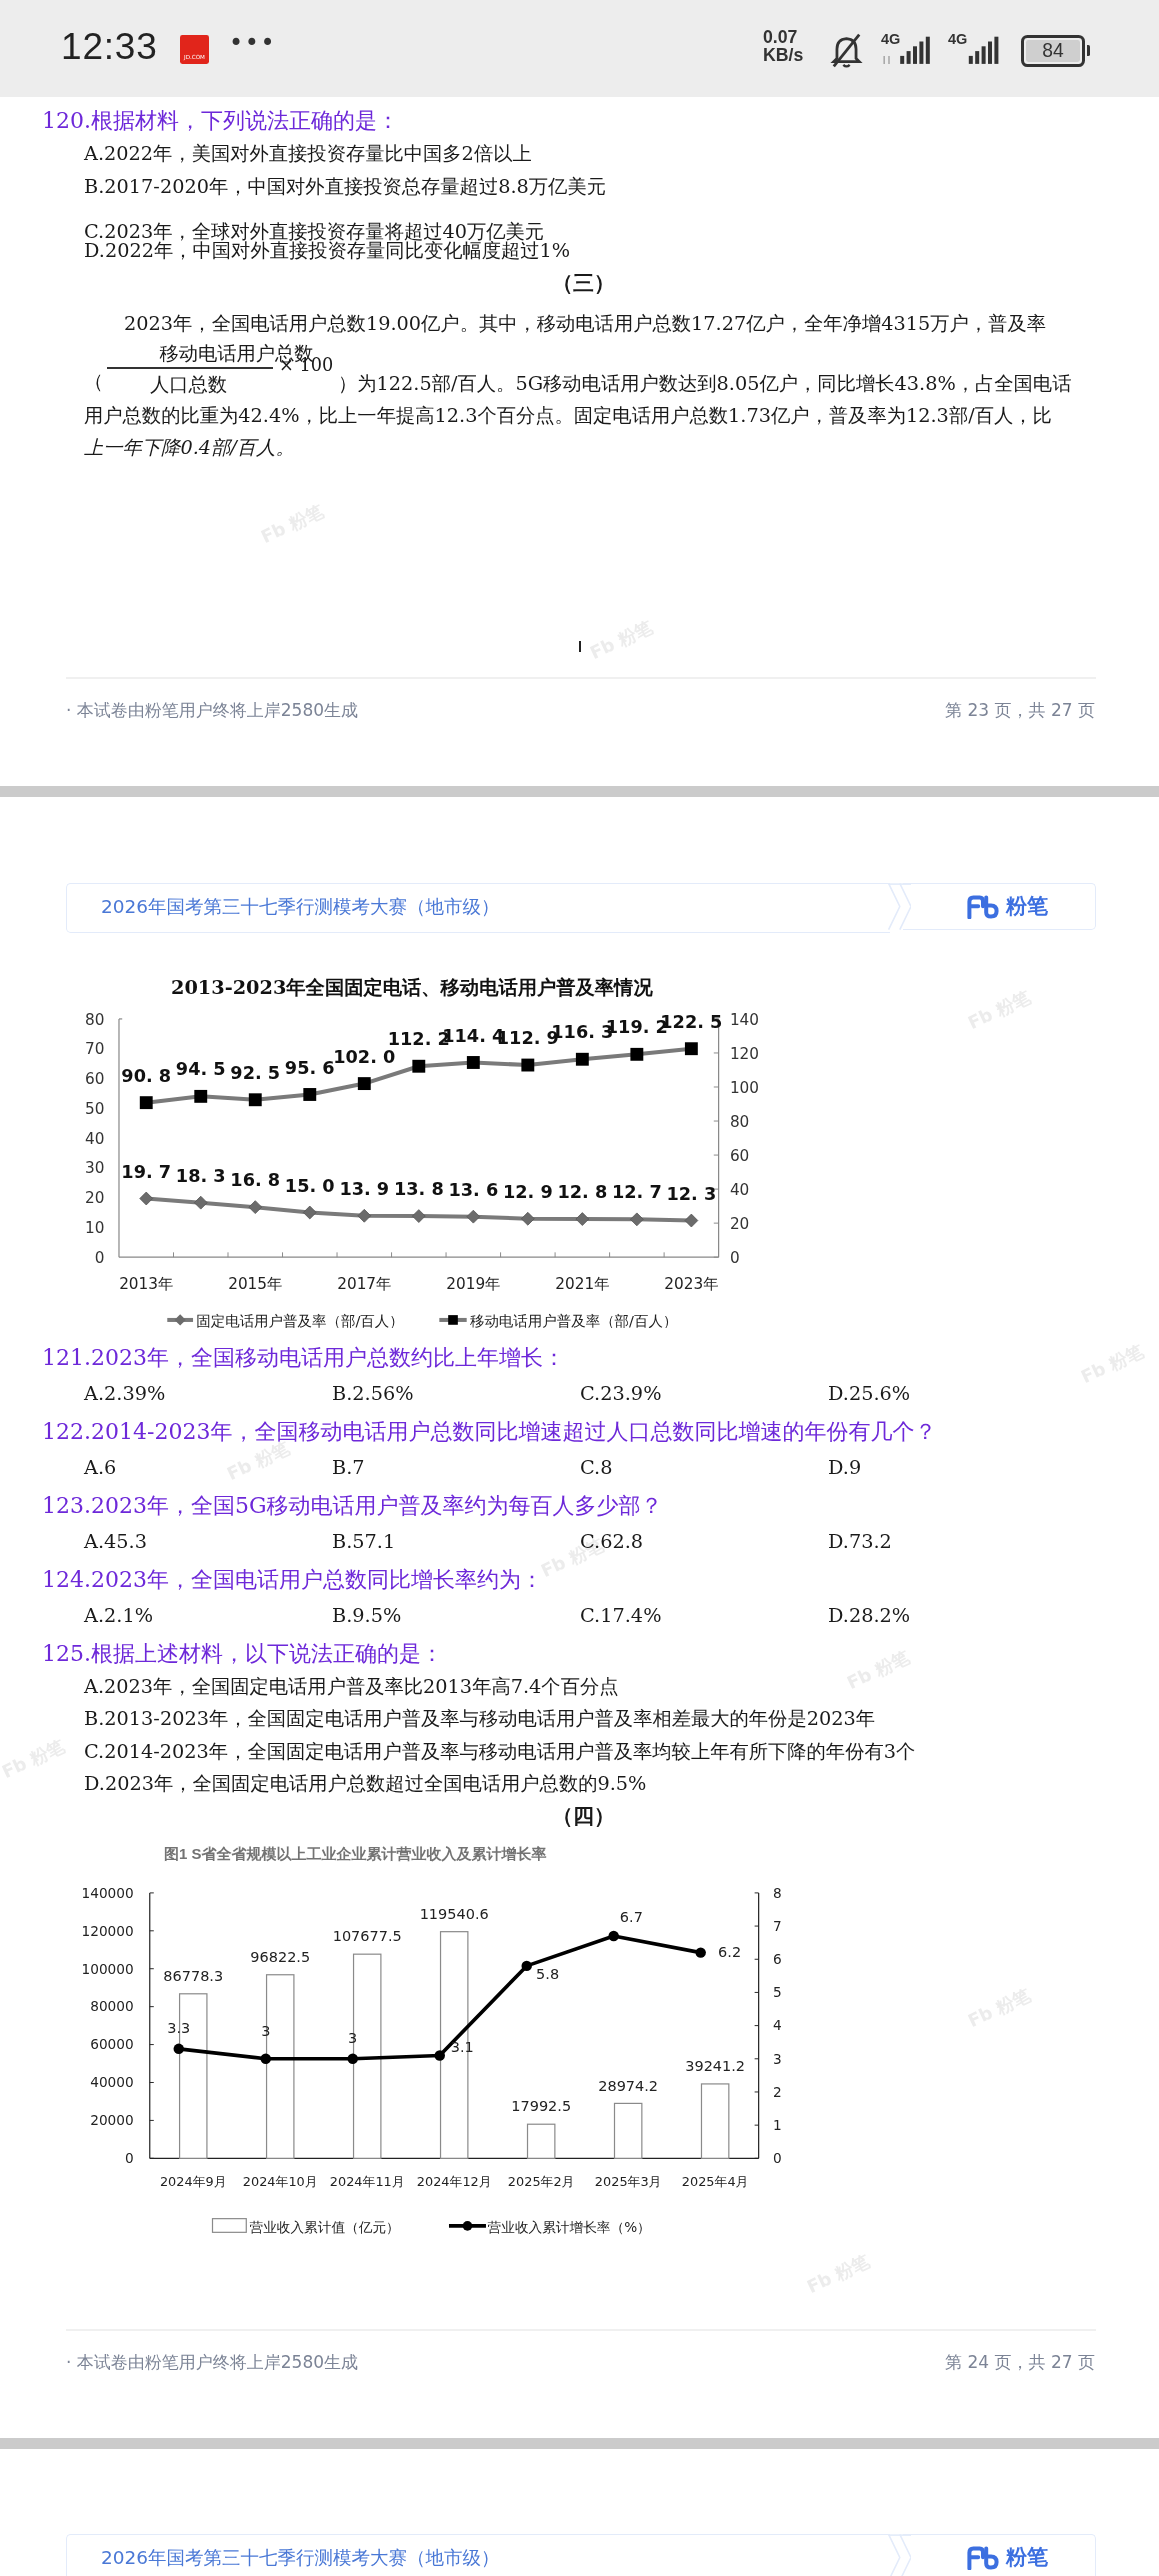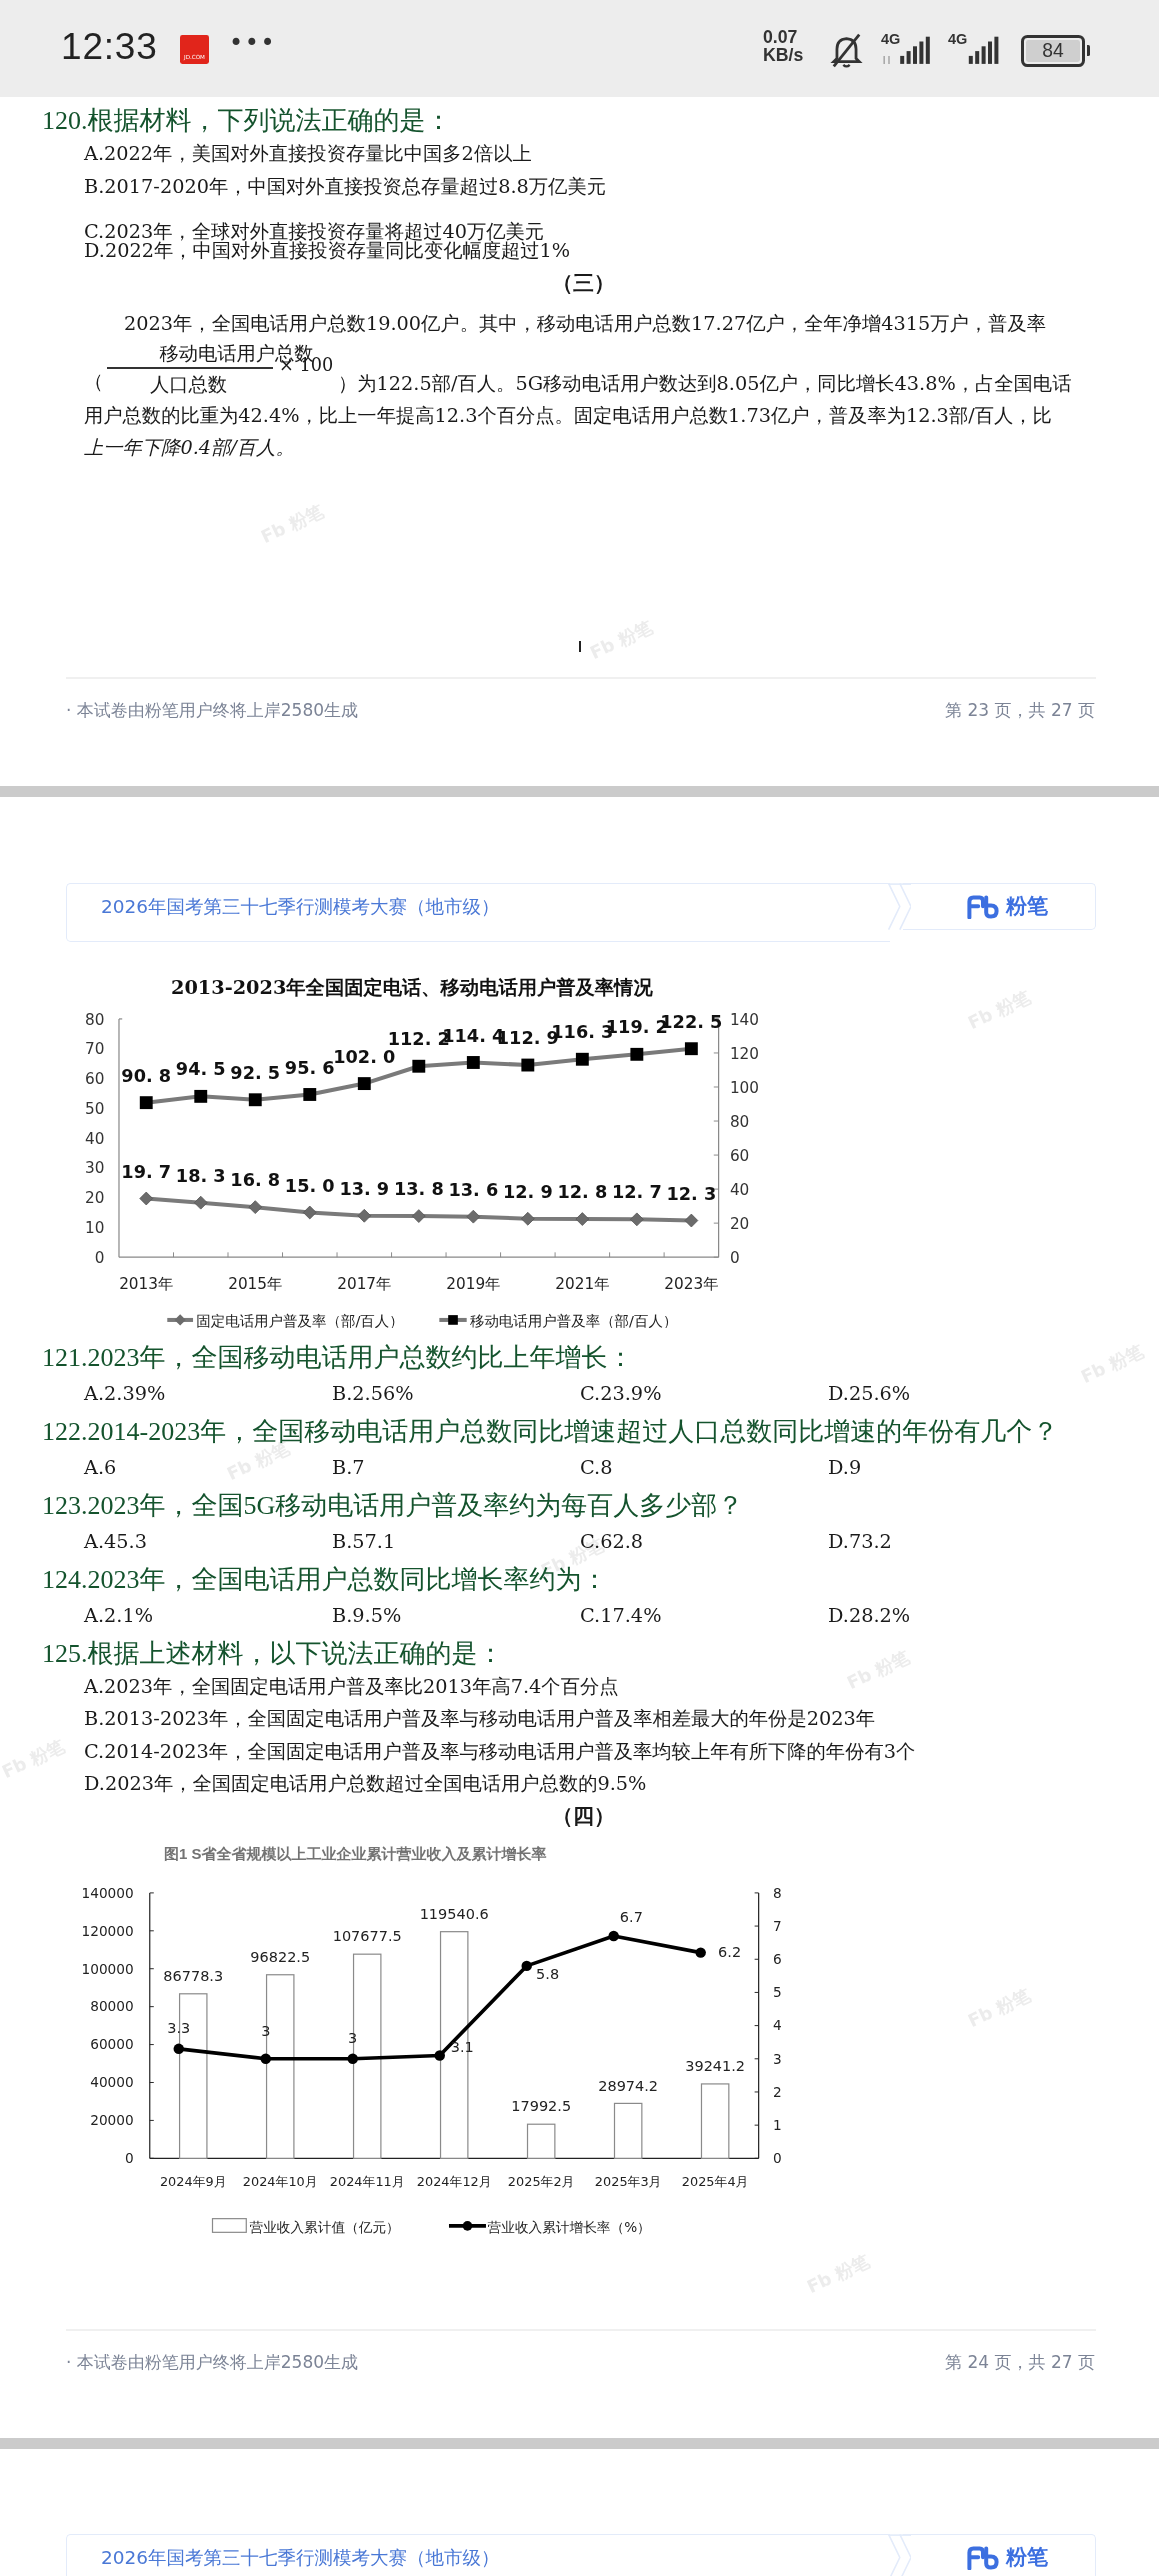--- a/index.html
+++ b/index.html
@@ -13,39 +13,39 @@
   .sb-more { position: absolute; left: 229px; top: 29px; font-family: "DejaVu Sans", sans-serif; font-size: 24px; color: #333; letter-spacing: 1.6px; }
   .sb-speed { position: absolute; left: 763px; top: 29px; font-family: "Liberation Sans", sans-serif; font-weight: bold; font-size: 17.7px; line-height: 17.7px; color: #333; text-align: left; }
   .sb-bell { position: absolute; left: 829px; top: 31px; width: 35px; height: 39px; }
   .sb-net { position: absolute; top: 31px; font-family: "Liberation Sans", sans-serif; font-weight: bold; font-size: 14.5px; color: #333; }
   .sb-bars { position: absolute; top: 35px; height: 29px; }
   .sb-bat { position: absolute; left: 1021px; top: 35px; width: 64px; height: 32px; border: 3.2px solid #333; border-radius: 6.4px; }
   .sb-bat-inner { position: absolute; left: 2.4px; top: 2.4px; right: 2.4px; bottom: 2.4px; background: #cfcfcf; border-radius: 2.4px; font-family: "Liberation Sans", sans-serif; font-size: 19.3px; color: #333; text-align: center; line-height: 22px; }
   .sb-bat-tip { position: absolute; left: 1087px; top: 45px; width: 3.2px; height: 11.3px; background: #333; border-radius: 0 1.6px 1.6px 0; }
 
   
-  .q { position: absolute; font-size: 26px; line-height: 24px; white-space: nowrap; color: #14532d; font-family: Liberation Serif, serif; }
+  .q { position: absolute; font-size: 22px; line-height: 24px; white-space: nowrap; color: #6d28d9; }
   .opt { position: absolute; font-size: 19.3px; line-height: 24px; white-space: nowrap; color: #1a1a1a; }
   .section-mark { position: absolute; font-size: 21px; font-weight: bold; color: #1a1a1a; }
   .para { position: absolute; font-size: 19.3px; line-height: 24px; white-space: nowrap; color: #1a1a1a; }
 
   .frac { position: absolute; font-size: 19.3px; }
   .frac-num { position: absolute; white-space: nowrap; }
   .frac-line { position: absolute; height: 1.6px; background: #333; }
   .frac-den { position: absolute; white-space: nowrap; }
 
   
   .foot-rule { position: absolute; left: 66px; width: 1030px; height: 2.4px; background: #f0f0f0; }
   .foot-left { position: absolute; left: 66px; font-family: "DejaVu Sans", "Liberation Sans", sans-serif; font-size: 17px; color: #7c8496; }
   .foot-right { position: absolute; right: 64px; font-family: "DejaVu Sans", "Liberation Sans", sans-serif; font-size: 17px; color: #7c8496; }
   .page-sep { position: absolute; left: 0; width: 1159px; height: 11.3px; background: #cbcbcb; }
 
   
   .banner { position: absolute; left: 66px; width: 1030px; height: 47px; }
-  .banner-main { position: absolute; left: 0; top: 0; width: 824px; height: 59px; border: 1.6px solid #e3ebfa; border-right: none; border-radius: 4.8px 0 0 4.8px; background: #fff; }
+  .banner-main { position: absolute; left: 0; top: 0; width: 824px; height: 50px; border: 1.6px solid #e3ebfa; border-right: none; border-radius: 4.8px 0 0 4.8px; background: #fff; }
   .banner-main-title { position: absolute; left: 34px; top: 9.7px; font-family: "DejaVu Sans", "Liberation Sans", sans-serif; font-size: 18.5px; color: #4a78d6; white-space: nowrap; }
   .banner-arrow { position: absolute; left: 821px; top: 0; width: 24px; height: 47px; }
   .banner-logo { position: absolute; left: 837px; top: 0; width: 193px; height: 47px; border: 1.6px solid #e3ebfa; border-left: none; border-radius: 0 4.8px 4.8px 0; }
   .banner-logo-text { position: absolute; left: 103px; top: 8px; font-family: "DejaVu Sans", sans-serif; font-weight: bold; font-size: 21px; color: #3c6fe0; }
   .fb-mark { position: absolute; left: 64px; top: 10.5px; width: 32px; height: 24px; }
 
   
   .wm { position: absolute; font-family: "DejaVu Sans", sans-serif; font-weight: bold; font-size: 17.7px; color: #ececec; transform: rotate(-25deg); white-space: nowrap; pointer-events: none; }
 
   .chart-title { position: absolute; font-weight: bold; font-size: 19.3px; white-space: nowrap; color: #111; }

